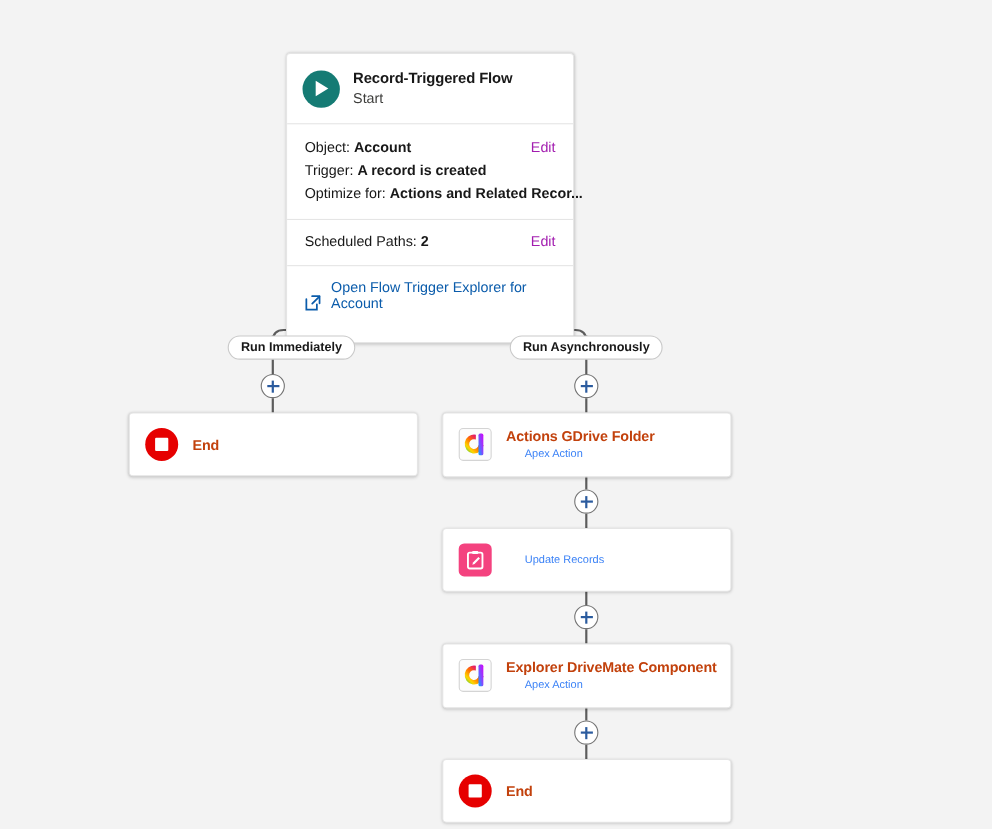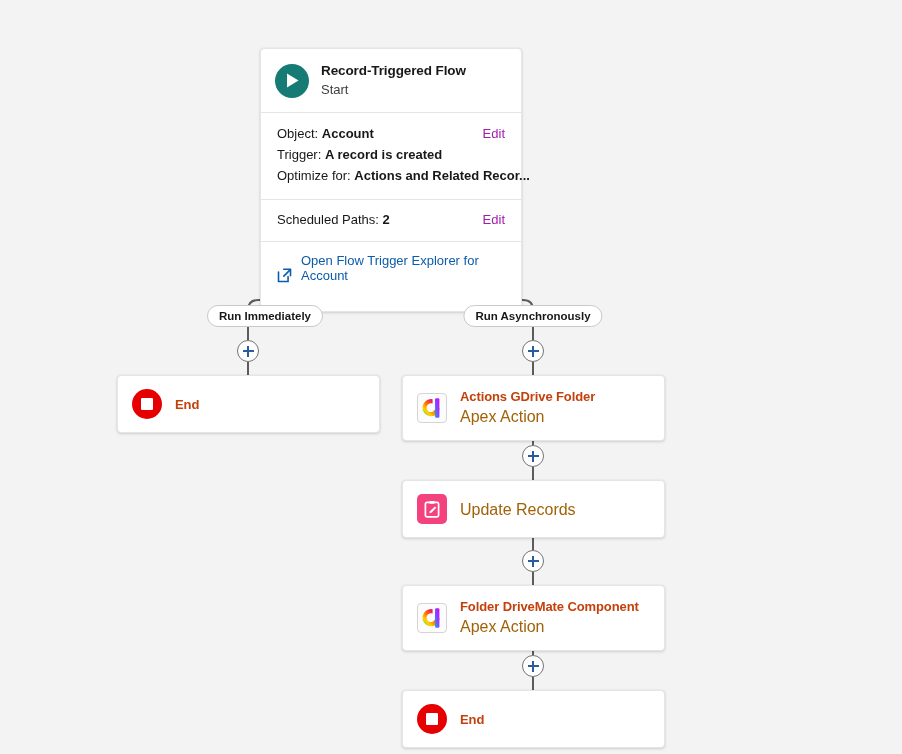--- a/index.html
+++ b/index.html
@@ -168,24 +168,25 @@
   }
   .element-text { margin-left: 13px; line-height: 1.25; min-width: 0; }
   .element-title {
     font-size: 13px;
     font-weight: bold;
     color: #c2410c;
     letter-spacing: -0.1px;
     white-space: nowrap;
   }
   .element-subtitle {
-    font-size: 16px;
-    color: #a16207;
+    font-size: 10px;
+    color: #3b82f6;
     margin-top: 2px;
     white-space: nowrap;
+    margin-left: 17px;
   }
   .element-node.no-sub .element-text { line-height: 1; }
 
   
   .icon-chip-pink {
     width: 30px; height: 30px;
     border-radius: 5px;
     background: #f4427f;
     display: flex;
     align-items: center;
@@ -382,21 +383,21 @@
   <div class="node element-node" id="refresh-node">
     <div class="element-icon">
       <span class="icon-chip-apex">
         <svg width="24" height="24" viewBox="0 0 24 24" aria-hidden="true">
           <path d="M12.6 3.2 A8.6 8.6 0 1 0 19.6 12.6 L15.2 12.6 A4.4 4.4 0 1 1 12.6 7.6 Z" fill="url(#apexg1)"></path>
           <rect x="15.0" y="2.2" width="4.4" height="19.6" rx="1.4" fill="url(#apexg2)"></rect>
         </svg>
       </span>
     </div>
     <div class="element-text">
-      <div class="element-title">Folder DriveMate Component</div>
+      <div class="element-title">Explorer DriveMate Component</div>
       <div class="element-subtitle">Apex Action</div>
     </div>
   </div>
 
   <div class="node element-node no-sub" id="end-bottom-node">
     <div class="element-icon">
       <span class="icon-stop">
           <span></span>
         </span>
     </div>

